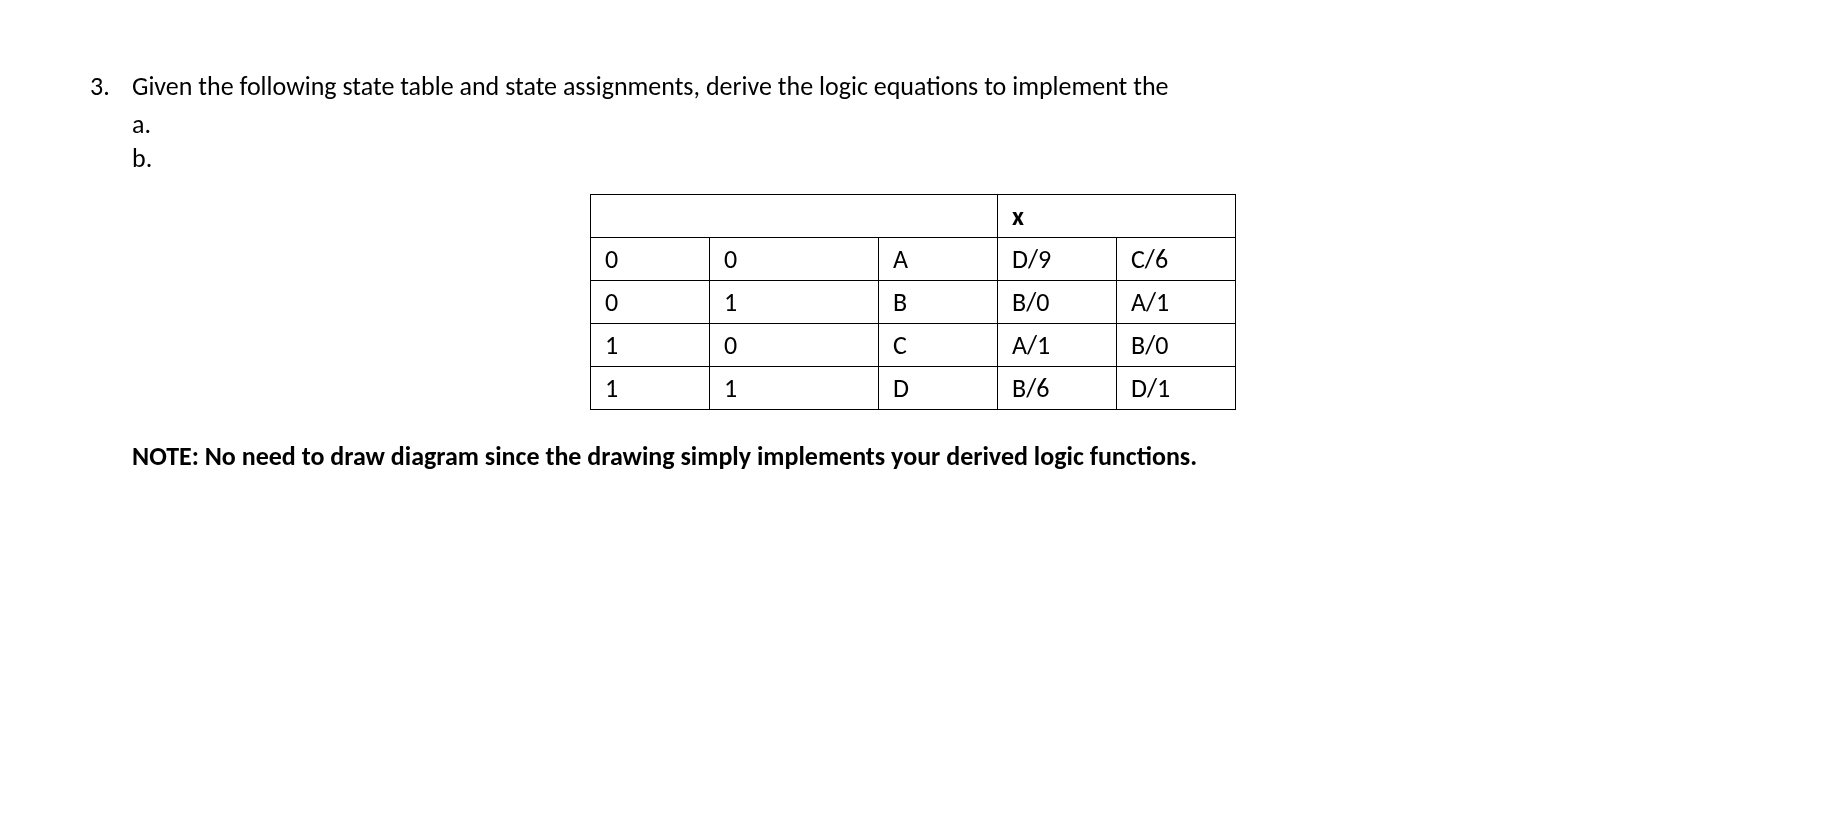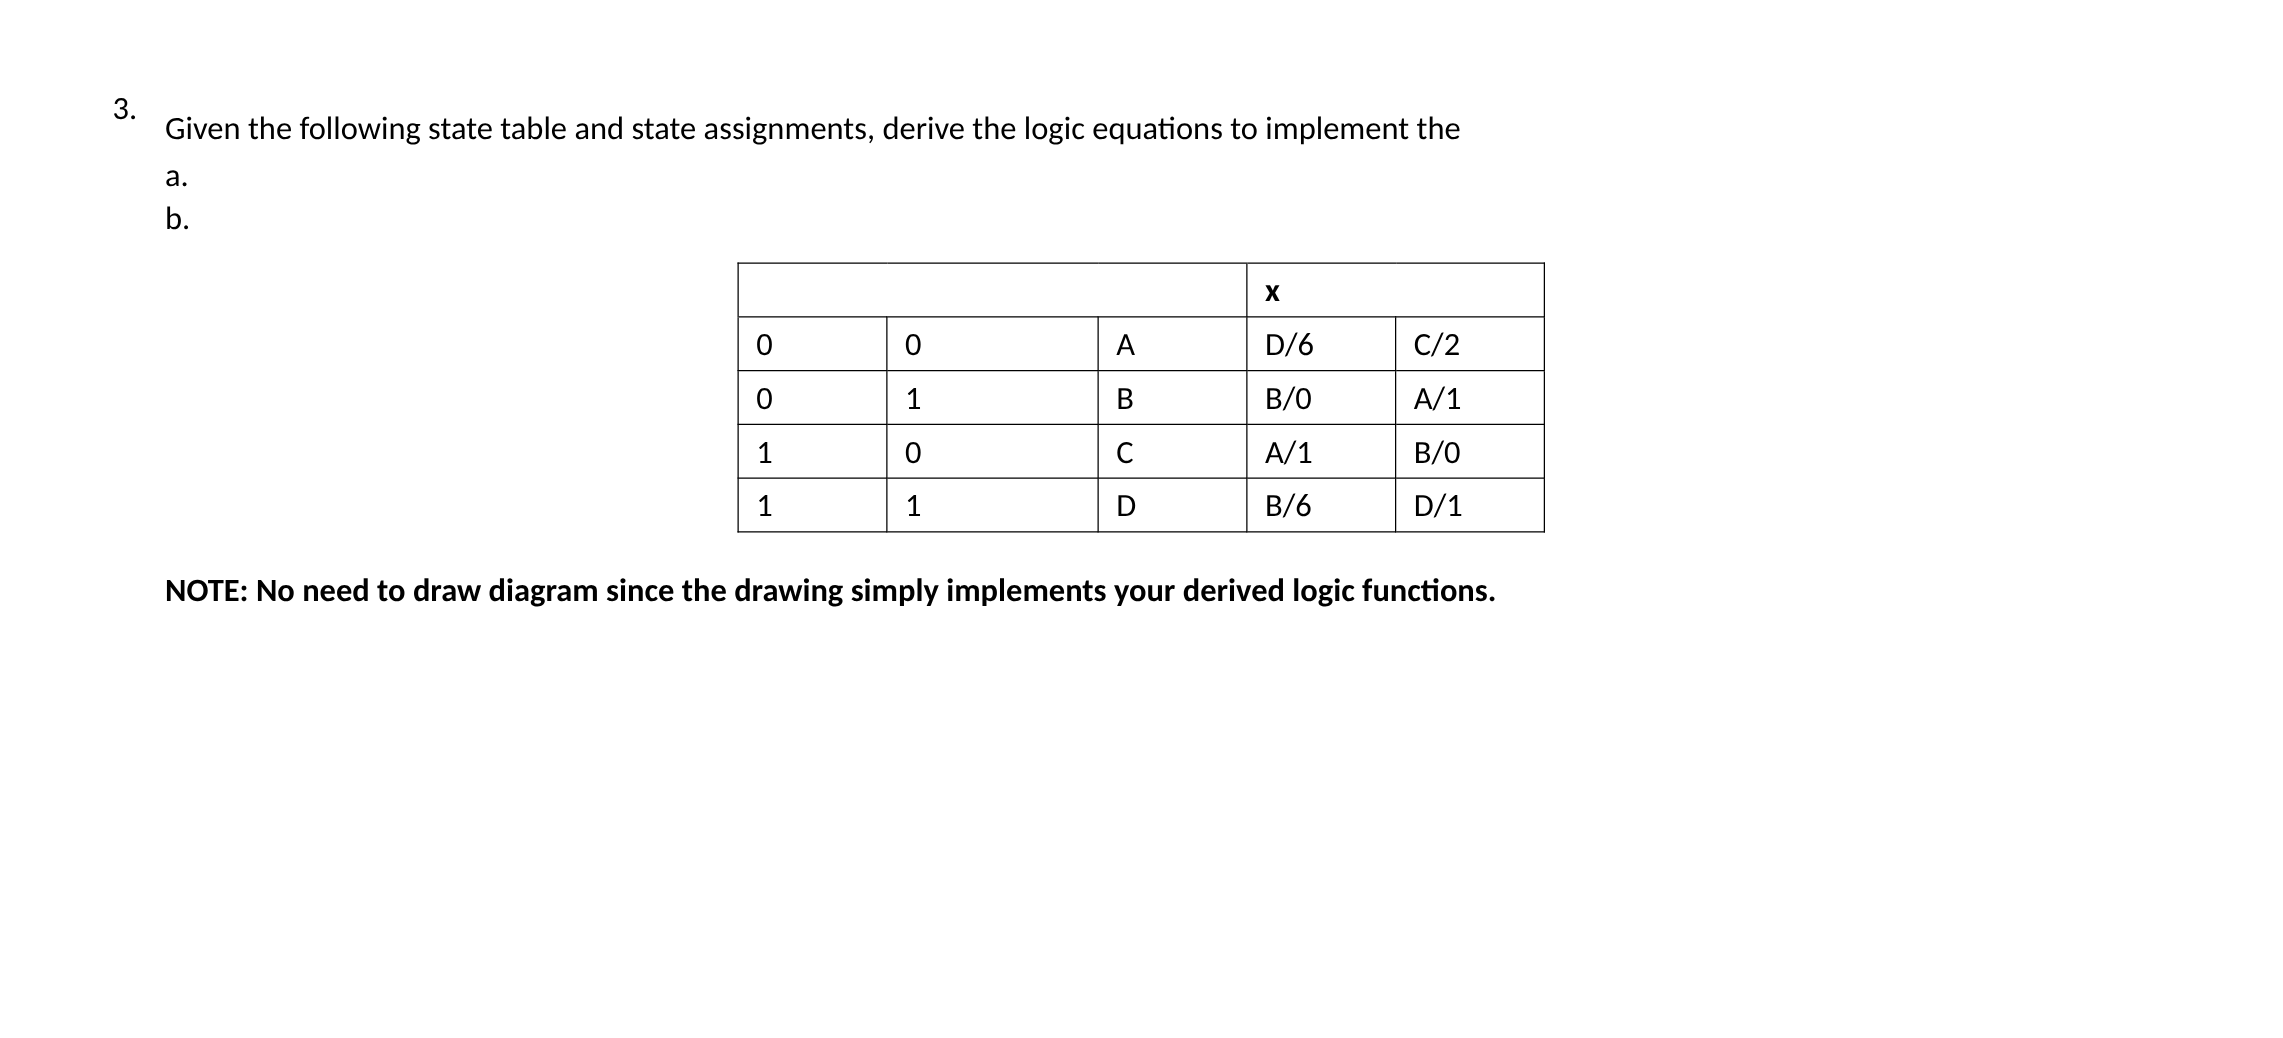--- a/index.html
+++ b/index.html
@@ -15,21 +15,20 @@
     .question {
       display: flex;
       align-items: flex-start;
       margin-bottom: 8px;
     }
     .q-number {
       min-width: 42px;
     }
     .q-body {
       flex: 1;
-      margin-top: 16px;
     }
     .sub-list {
       margin-top: 6px;
     }
     .sub-item {
       display: flex;
       align-items: flex-start;
       margin: 2px 0;
     }
     .sub-letter {
@@ -117,22 +116,22 @@
       <td class="c-y1 hdr-blank"></td>
       <td class="c-y2 hdr-blank"></td>
       <td class="c-label hdr-blank"></td>
       <td colspan="2" class="hdr-x">x</td>
     </tr>
 
     <tr>
       <td class="c-y1">0</td>
       <td class="c-y2">0</td>
       <td class="c-label">A</td>
-      <td class="c-x0">D/6</td>
-      <td class="c-x1">C/2</td>
+      <td class="c-x0">D/9</td>
+      <td class="c-x1">C/6</td>
     </tr>
     <tr>
       <td class="c-y1">0</td>
       <td class="c-y2">1</td>
       <td class="c-label">B</td>
       <td class="c-x0">B/0</td>
       <td class="c-x1">A/1</td>
     </tr>
     <tr>
       <td class="c-y1">1</td>

